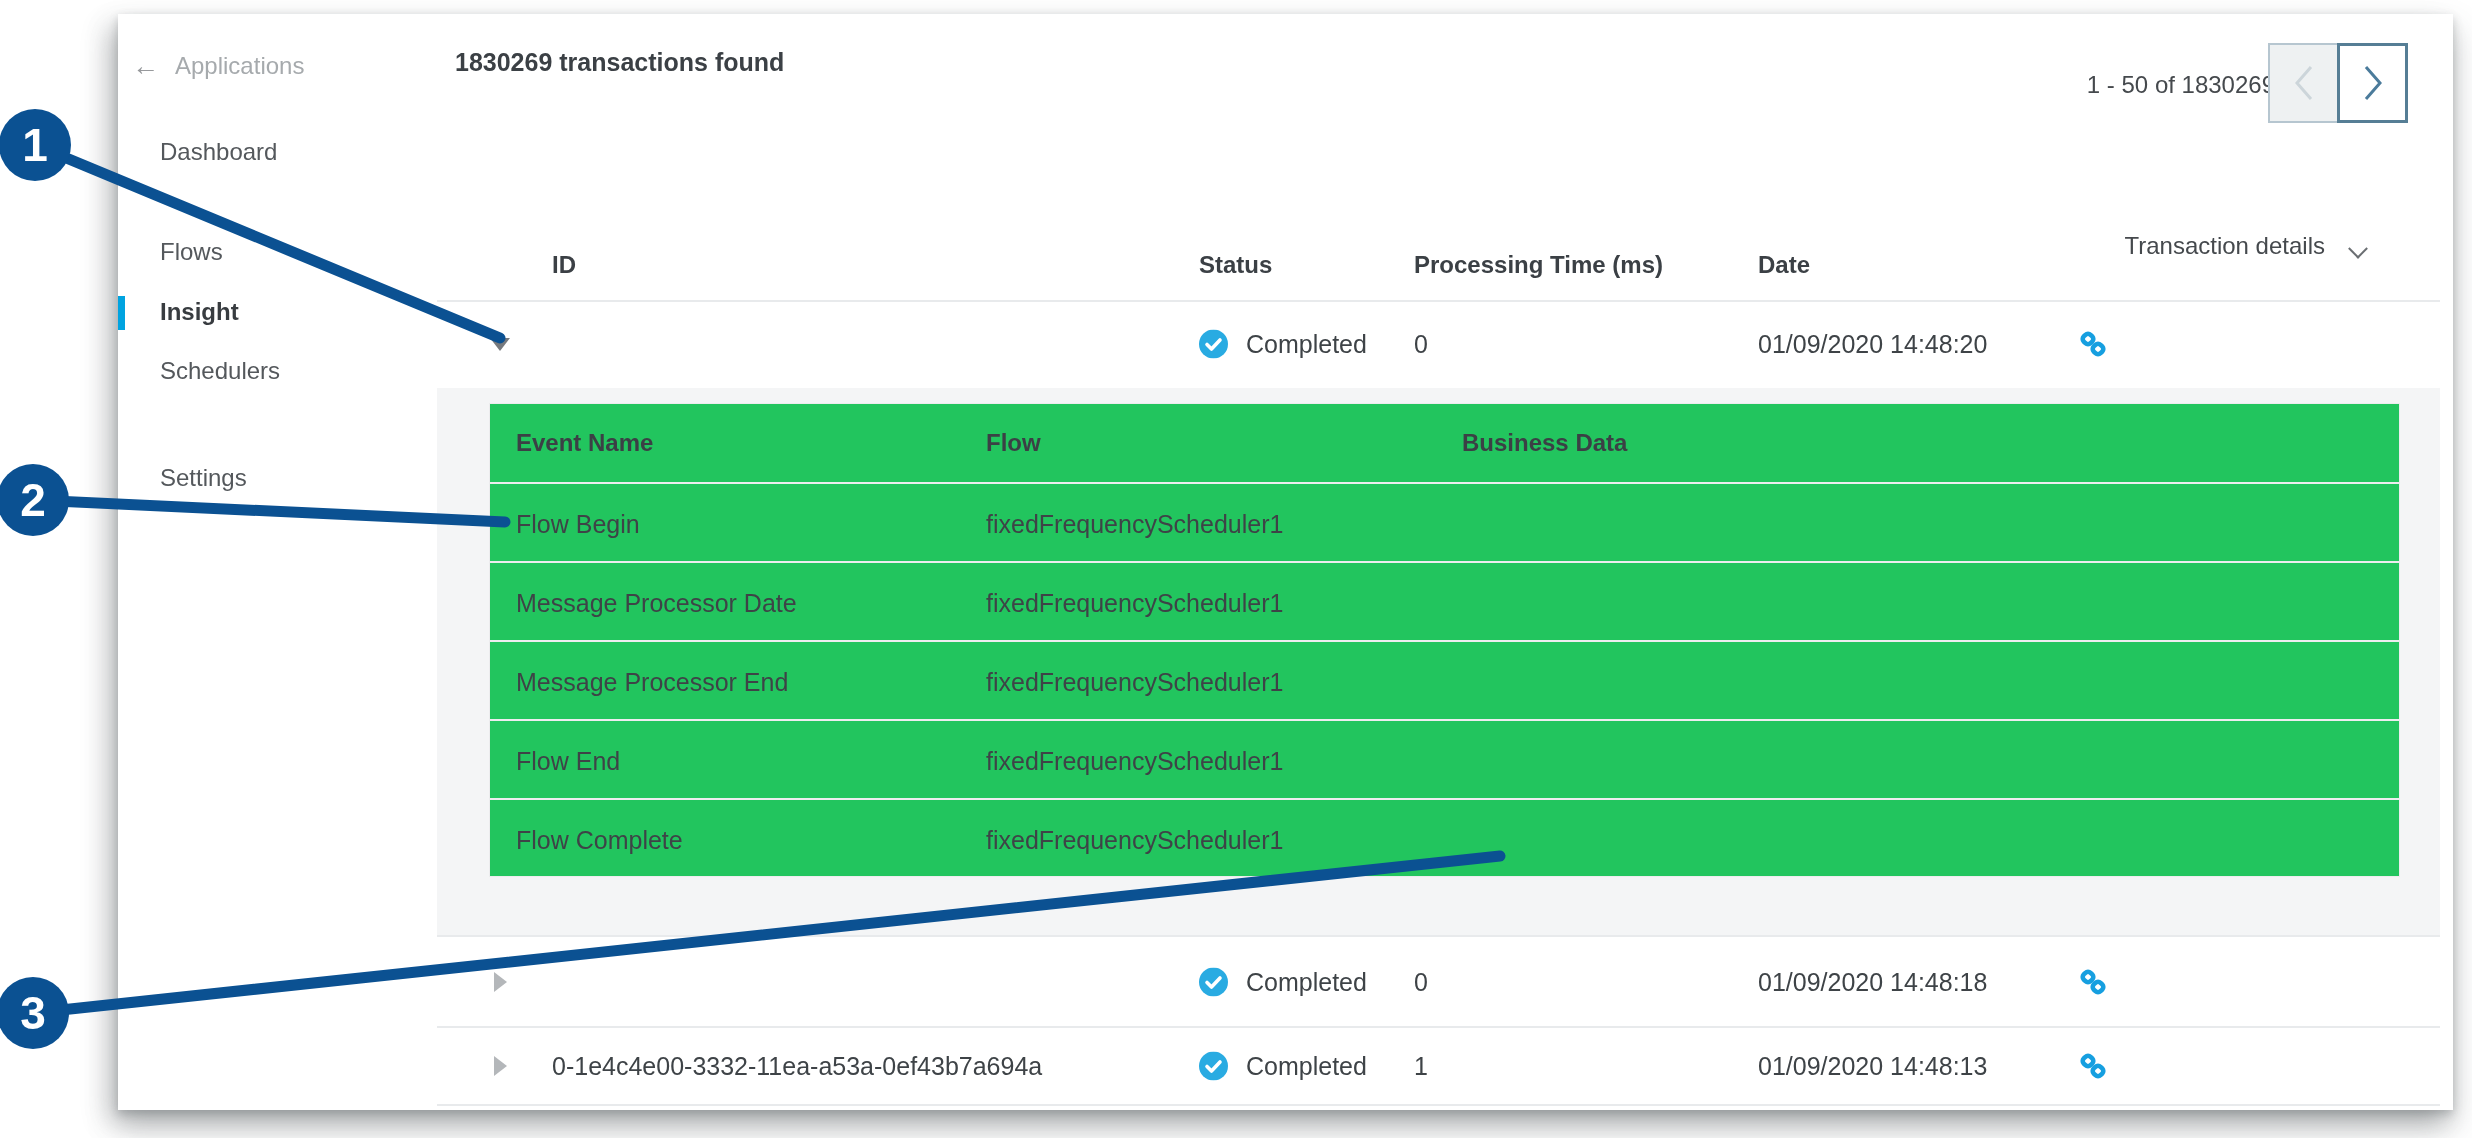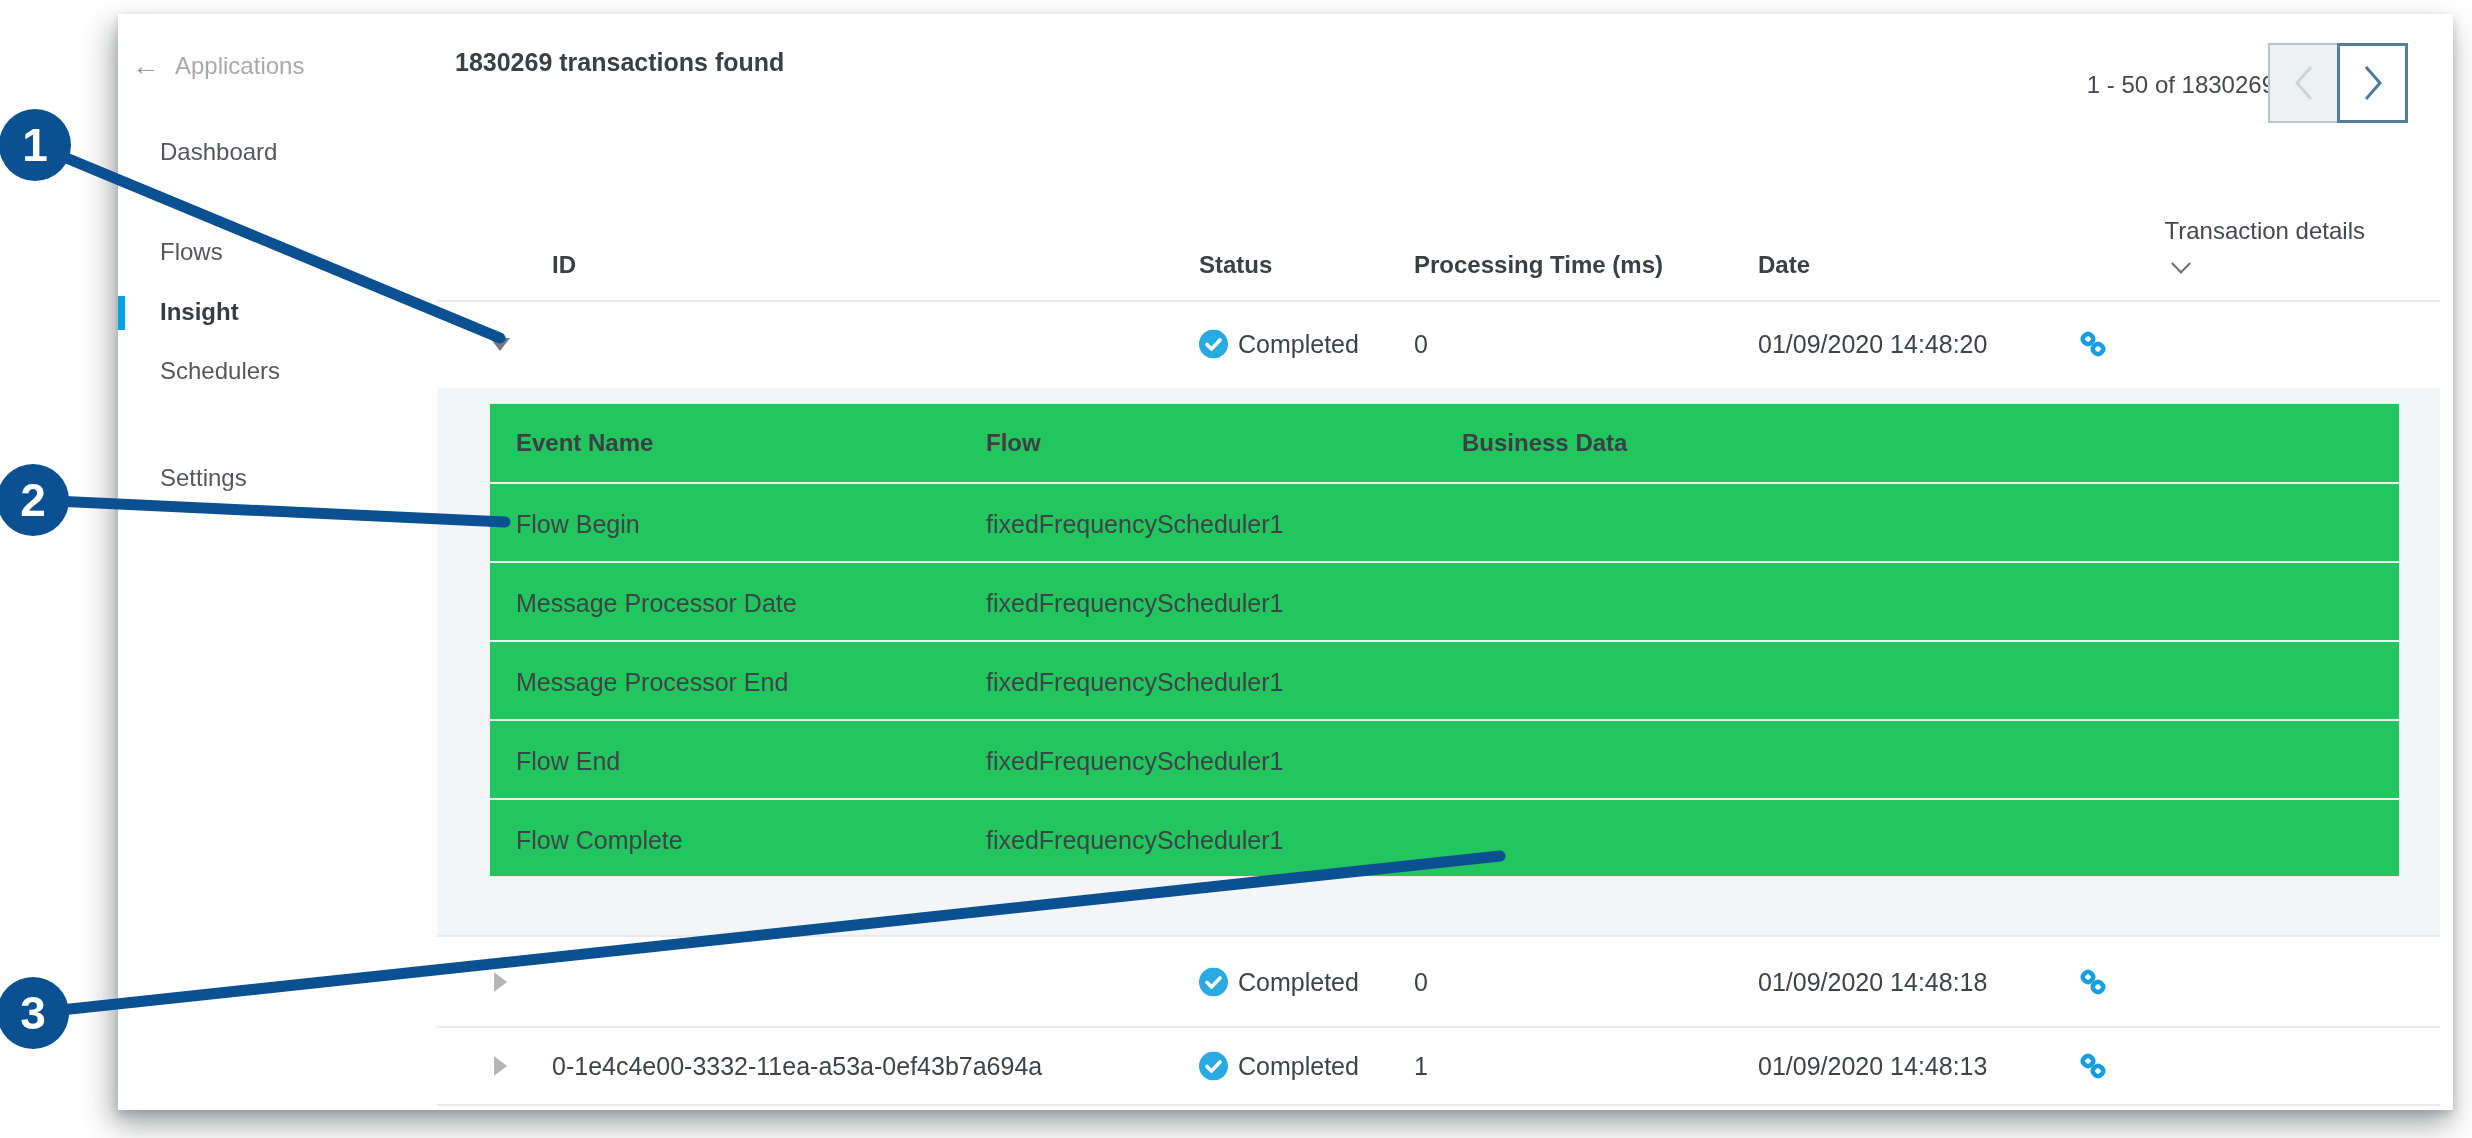--- a/index.html
+++ b/index.html
@@ -29,31 +29,31 @@
   .chev-down{display:inline-block;width:12px;height:12px;border-right:2px solid #6a6e72;border-bottom:2px solid #6a6e72;
              transform:rotate(45deg) translate(-3px,-3px);margin-left:10px;}
   .pager{position:absolute;left:1855px;top:29px;display:flex;}
   .pg-btn{width:71px;height:80px;display:flex;align-items:center;justify-content:center;box-sizing:border-box;}
   .pg-prev{background:#eef1f2;border:2px solid #b6c6d0;}
   .pg-next{background:#ffffff;border:3px solid #567e95;margin-left:-2px;}
 
   
   .th{position:absolute;top:251px;transform:translateY(-50%);font-size:24px;font-weight:bold;color:#3b4045;white-space:nowrap;}
   .c-id{left:139px}.c-status{left:786px}.c-proc{left:1001px}.c-date{left:1345px}.c-link{left:1663px}
-  .details-dd{position:absolute;right:88px;top:232px;transform:translateY(-50%);display:flex;align-items:flex-start;gap:16px;
-              font-size:24px;color:#45494d;cursor:pointer;white-space:nowrap;flex-direction:column;}
+  .details-dd{position:absolute;right:88px;top:232px;transform:translateY(-50%);display:flex;align-items:flex-end;gap:16px;
+              font-size:24px;color:#45494d;cursor:pointer;white-space:nowrap;}
   .hdiv{position:absolute;left:24px;width:2003px;height:2px;background:#e8eaec;}
 
   
   .trow{position:absolute;left:0;width:100%;cursor:pointer;}
   .cell{position:absolute;top:50%;transform:translateY(-50%);font-size:25px;color:#3e4347;white-space:nowrap;}
   .tri-box{position:absolute;left:74px;top:50%;transform:translateY(-50%);width:26px;height:26px;display:flex;align-items:center;justify-content:center;}
   .tri-down{width:0;height:0;border-left:10px solid transparent;border-right:10px solid transparent;border-top:13px solid #76797d;}
   .tri-right{width:0;height:0;border-top:10px solid transparent;border-bottom:10px solid transparent;border-left:13px solid #b4b7ba;}
-  .status-wrap{display:flex;align-items:center;gap:10px;}
+  .status-wrap{display:flex;align-items:center;gap:18px;}
   .link-btn{width:34px;height:34px;display:flex;align-items:center;justify-content:center;cursor:pointer;}
 
   
   .expand-panel{position:absolute;left:24px;top:374px;width:2003px;height:549px;background:#f4f5f6;}
   .events-card{position:absolute;left:52px;top:15px;width:1911px;height:474px;background:#22c55e;border:1px solid #ececee;box-sizing:border-box;}
   .eth{position:absolute;top:39px;transform:translateY(-50%);font-size:24px;font-weight:bold;color:#3b4045;white-space:nowrap;}
   .e-name{left:26px}.e-flow{left:496px}.e-biz{left:972px}
   .ediv{position:absolute;left:0;width:100%;height:2px;background:#ededef;}
   .erow{position:absolute;left:0;width:100%;height:79px;}
   .ecell{position:absolute;top:50%;transform:translateY(-50%);font-size:25px;color:#3e4347;white-space:nowrap;}

